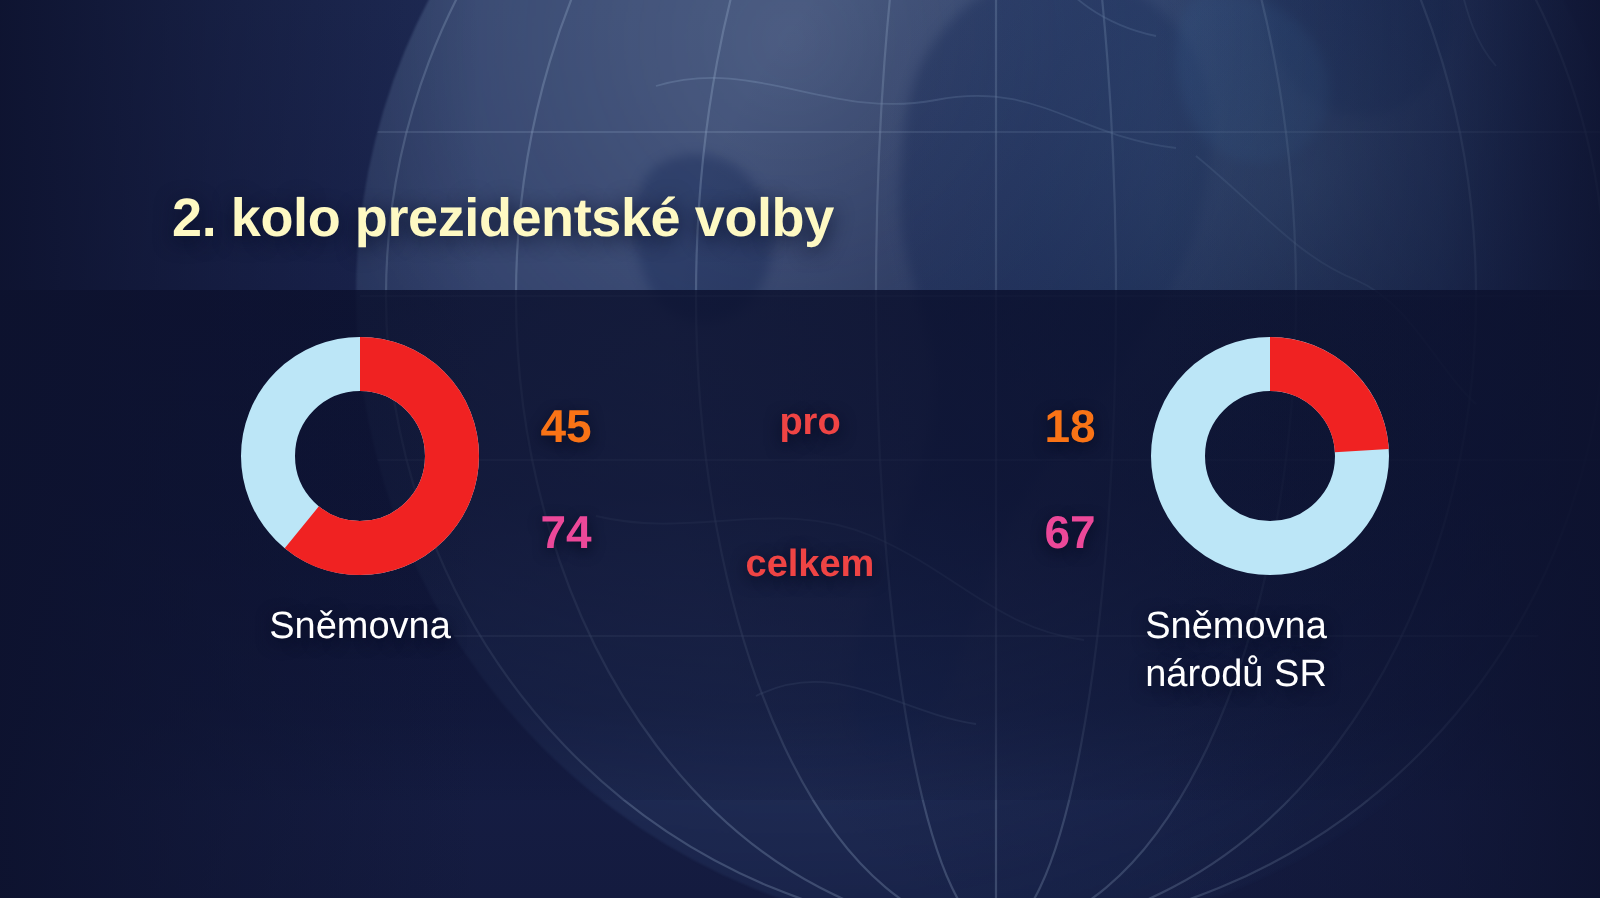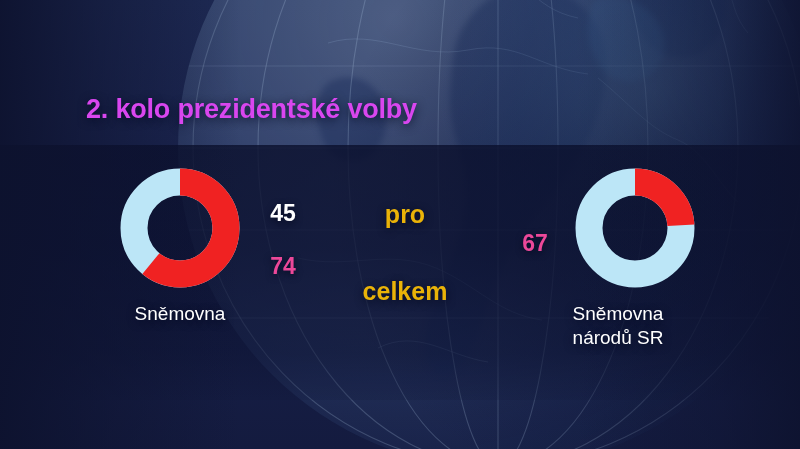--- a/index.html
+++ b/index.html
@@ -108,21 +108,21 @@
   
   .content { position: absolute; inset: 0; }
 
   .title {
     position: absolute;
     left: 86px;
     top: 94px;
     font-size: 27px;
     font-weight: bold;
     letter-spacing: -0.2px;
-    color: #d946ef;
+    color: #fef9c3;
     text-shadow: 0 2px 10px rgba(6,12,36,0.85);
     white-space: nowrap;
   }
 
   .panel {
     position: absolute;
     left: 0;
     top: 150px;
     width: 800px;
     height: 230px;
@@ -167,38 +167,38 @@
     top: 52px;
     width: 70px;
     text-align: center;
   }
   .numcol .n {
     font-size: 23px;
     font-weight: bold;
     line-height: 1;
     text-shadow: 0 2px 7px rgba(5,10,32,0.9);
   }
-  .numcol .n.pro   { color: #ffffff; }
+  .numcol .n.pro   { color: #f97316; }
   .numcol .n.total { color: #ec4899; margin-top: 30px; }
 
   .numcol.left-col  { left: 248px; }
   .numcol.right-col { left: 500px; }
 
   
   .legend {
     position: absolute;
     left: 335px;
     top: 52px;
     width: 140px;
     text-align: center;
   }
   .legend .row {
-    font-size: 25px;
+    font-size: 19px;
     font-weight: bold;
-    color: #eab308;
+    color: #ef4444;
     line-height: 1;
     text-shadow: 0 2px 8px rgba(5,10,32,0.9);
   }
   .legend .row.second { margin-top: 52px; }
 </style>
 </head>
 <body>
 
 <div class="screen">
 
@@ -275,20 +275,21 @@
         <div class="n pro">45</div>
         <div class="n total">74</div>
       </div>
 
       <div class="legend">
         <div class="row">pro</div>
         <div class="row second">celkem</div>
       </div>
 
       <div class="numcol right-col">
+        <div class="n pro">18</div>
         <div class="n total">67</div>
       </div>
 
       <div class="chart-block right">
         <div class="donut-wrap">
           <svg width="120" height="120" viewBox="0 0 120 120" xmlns="http://www.w3.org/2000/svg">
             <circle cx="60" cy="60" r="46" fill="none" stroke="#bce6f7" stroke-width="27"></circle>
 
             <circle id="arc-sk" cx="60" cy="60" r="46" fill="none" stroke="#f02222" stroke-width="27" transform="rotate(-90 60 60)" stroke-dasharray="69.37 219.66"></circle>
           </svg>

